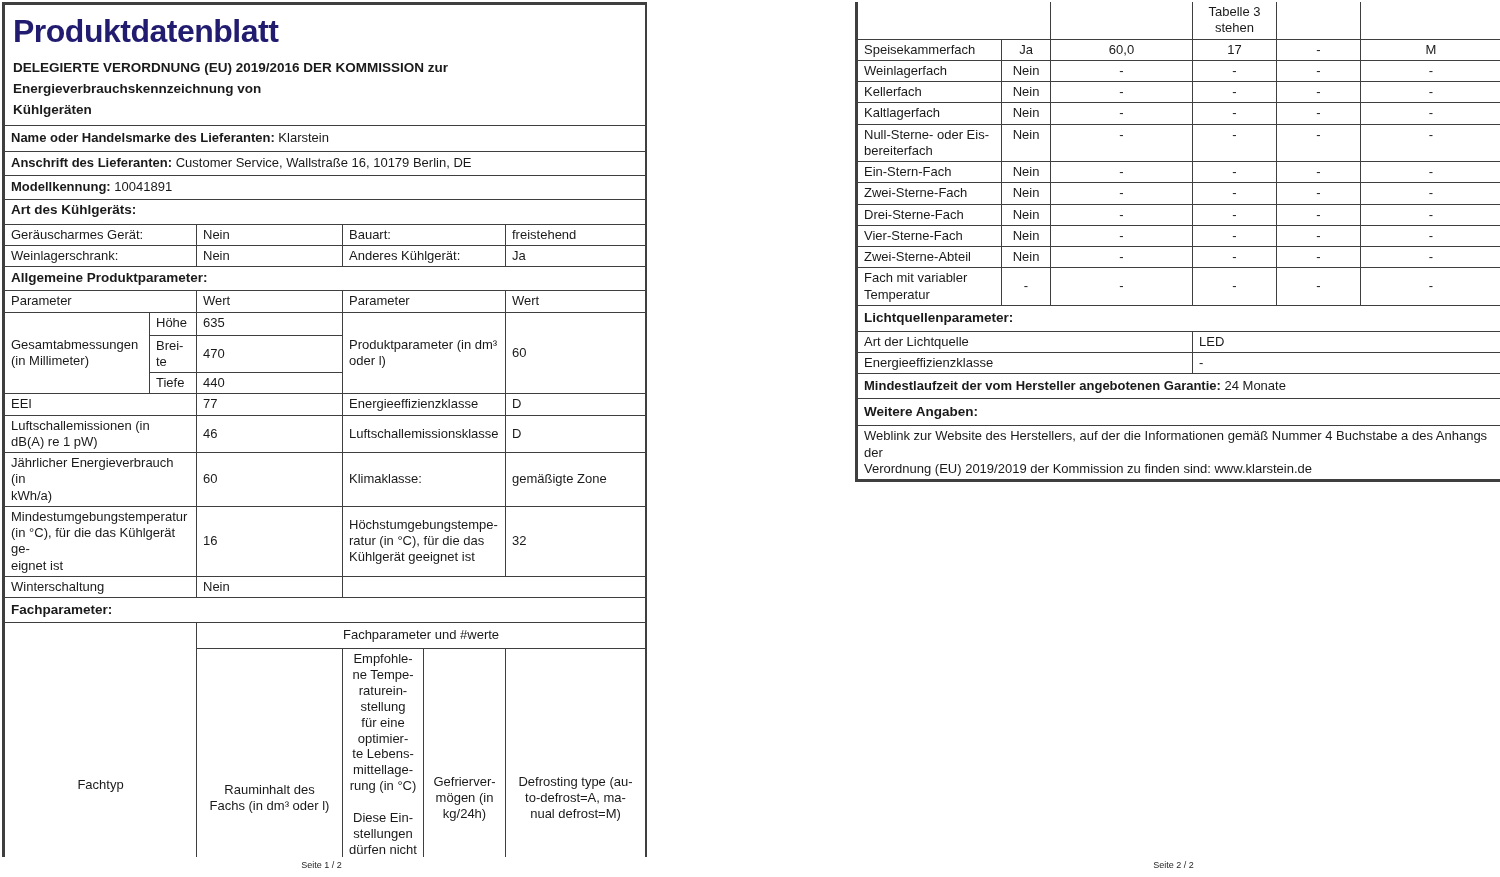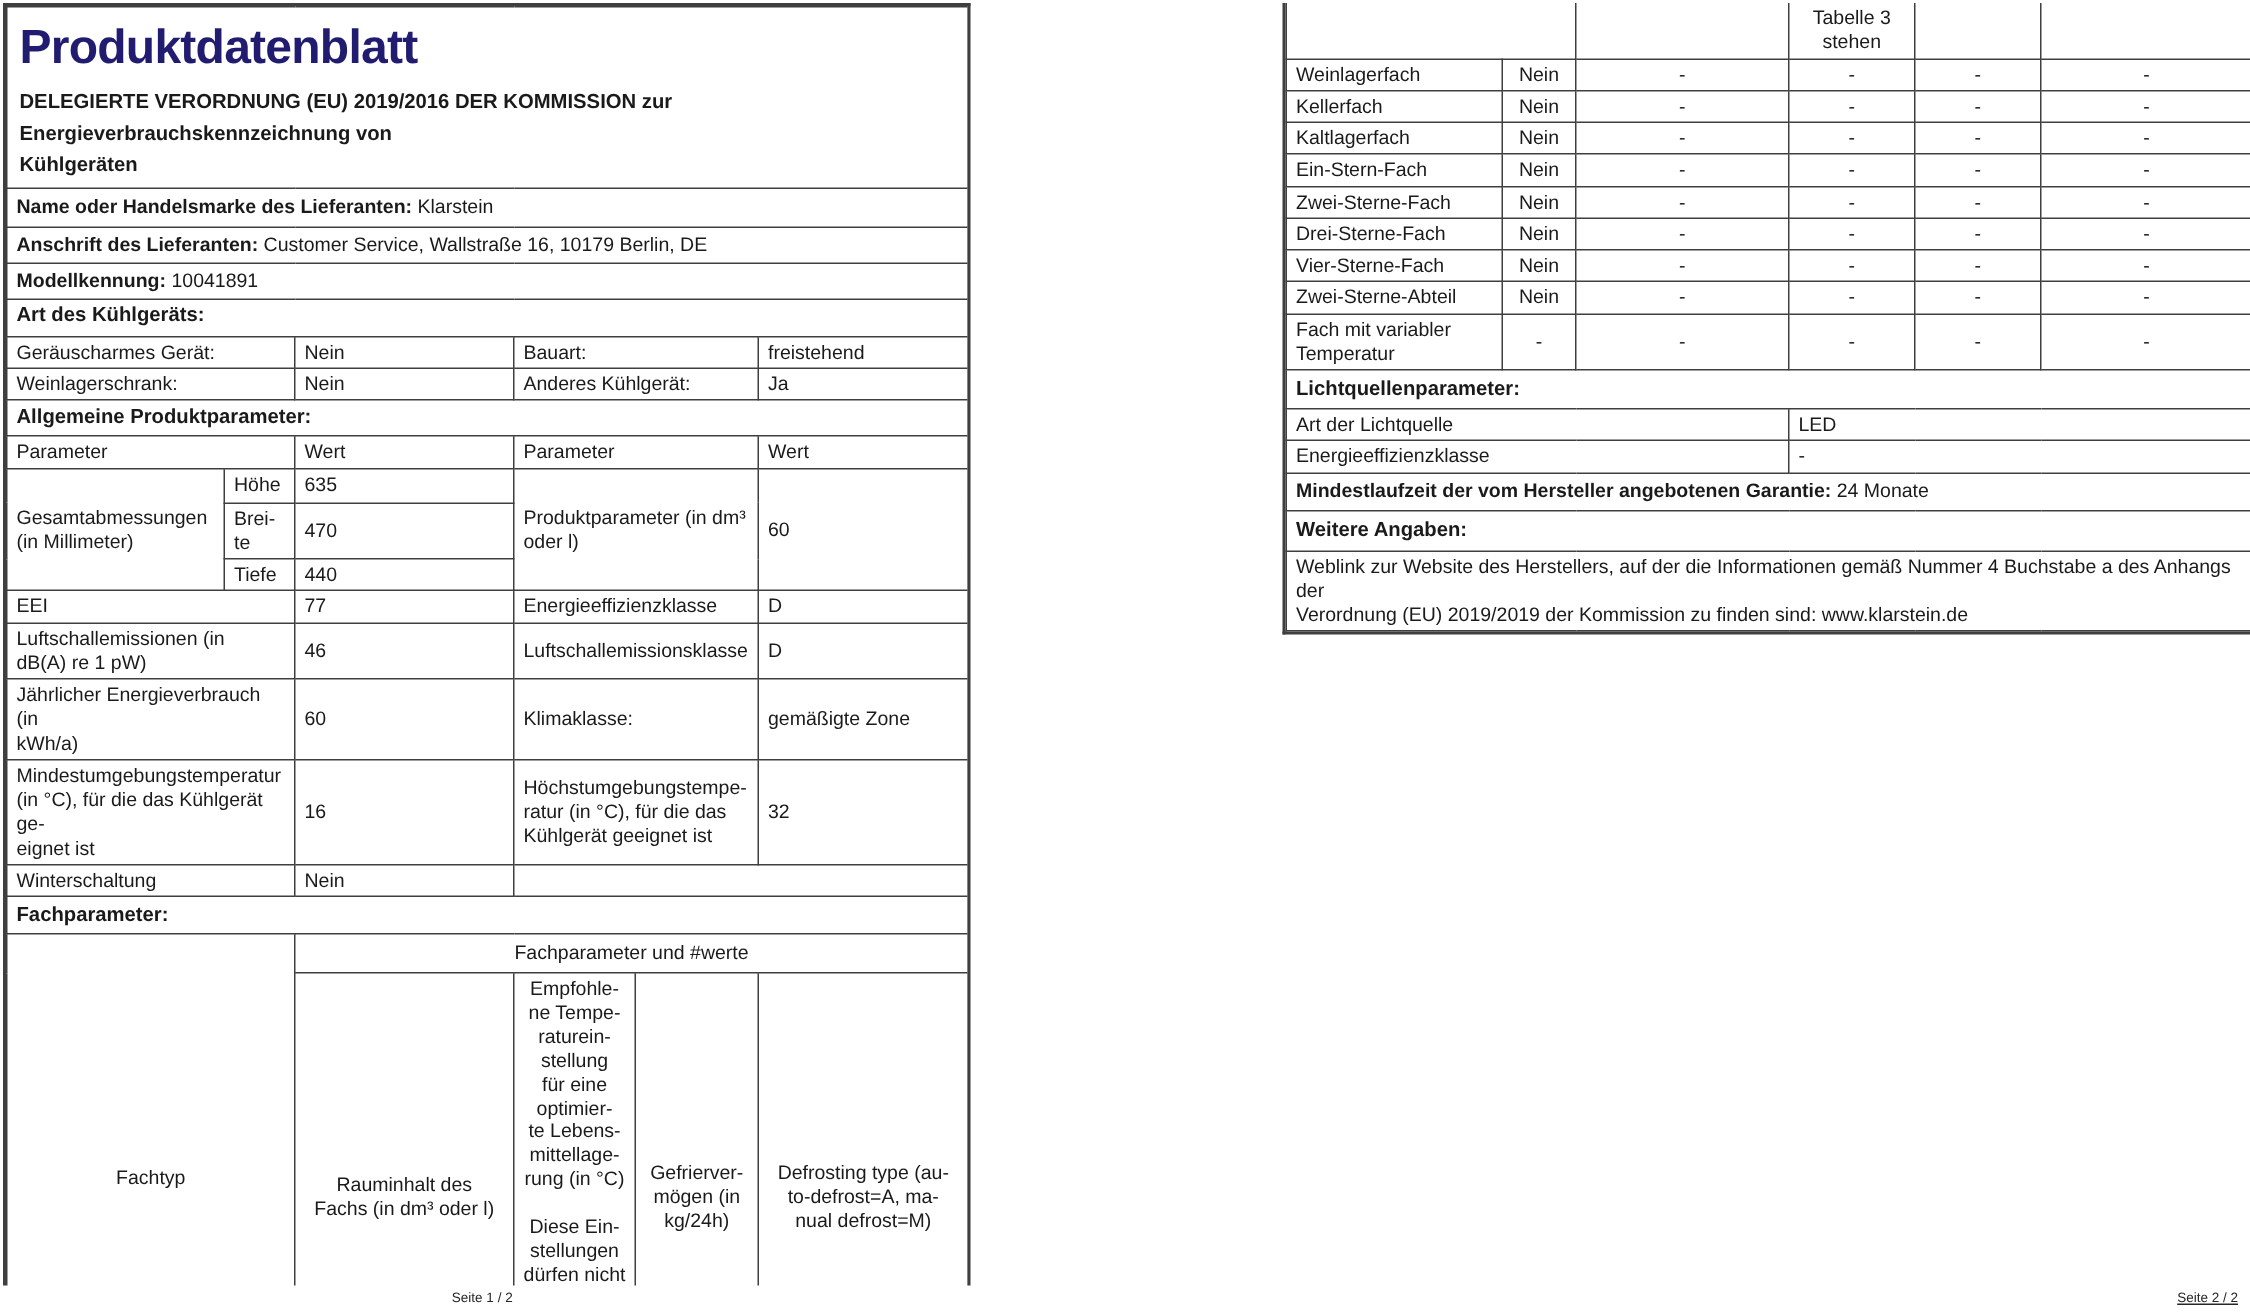--- a/index.html
+++ b/index.html
@@ -17,21 +17,21 @@
   .tc{text-align:center;}
   .vt{vertical-align:top;}
   .titlecell{padding:6px 10px 4px 8px;vertical-align:top;}
   .doctitle{font-size:32px;font-weight:bold;color:#211c70;letter-spacing:-0.5px;padding-bottom:7px;}
   .subtitle{font-size:13.5px;line-height:1.55;font-weight:bold;}
   td.empf{vertical-align:top;text-align:center;padding:2px 2px;}
   .empf-inner{height:292px;overflow:hidden;line-height:15.9px;white-space:pre-line;}
   .t2 .cut td{border-top:none;}
   .footer{position:absolute;top:860px;font-size:9px;color:#262626;}
   #f1{left:2px;width:639px;text-align:center;}
-  #f2{left:855px;width:637px;text-align:right;text-decoration:underline;}
+  #f2{left:855px;width:637px;text-align:center;}
 </style>
 </head>
 <body>
 
 <div class="canvas">
 
   <div class="page" id="p1">
     <table class="t1">
       <colgroup>
         <col style="width:145px">
@@ -190,38 +190,55 @@
       </colgroup>
       <tbody>
         <tr class="cut" style="height:36px">
           <td colspan="2"></td>
           <td></td>
           <td class="tc pre vt">Tabelle 3
 stehen</td>
           <td></td>
           <td></td>
         </tr>
+        <tr style="height:20px">
+          <td class="pre vt">Speisekammerfach</td>
+          <td class="tc vt">Ja</td>
+          <td class="tc vt">60,0</td>
+          <td class="tc vt">17</td>
+          <td class="tc vt">-</td>
+          <td class="tc vt">M</td>
+        </tr>
         <tr style="height:19px">
           <td class="pre vt">Weinlagerfach</td>
           <td class="tc vt">Nein</td>
           <td class="tc vt">-</td>
           <td class="tc vt">-</td>
           <td class="tc vt">-</td>
           <td class="tc vt">-</td>
         </tr>
         <tr style="height:19px">
           <td class="pre vt">Kellerfach</td>
           <td class="tc vt">Nein</td>
           <td class="tc vt">-</td>
           <td class="tc vt">-</td>
           <td class="tc vt">-</td>
           <td class="tc vt">-</td>
         </tr>
         <tr style="height:18px">
           <td class="pre vt">Kaltlagerfach</td>
+          <td class="tc vt">Nein</td>
+          <td class="tc vt">-</td>
+          <td class="tc vt">-</td>
+          <td class="tc vt">-</td>
+          <td class="tc vt">-</td>
+        </tr>
+        <tr style="height:35px">
+          <td class="pre vt">Null-Sterne- oder Eis-
+bereiterfach</td>
           <td class="tc vt">Nein</td>
           <td class="tc vt">-</td>
           <td class="tc vt">-</td>
           <td class="tc vt">-</td>
           <td class="tc vt">-</td>
         </tr>
         <tr style="height:18px">
           <td class="pre vt">Ein-Stern-Fach</td>
           <td class="tc vt">Nein</td>
           <td class="tc vt">-</td>

